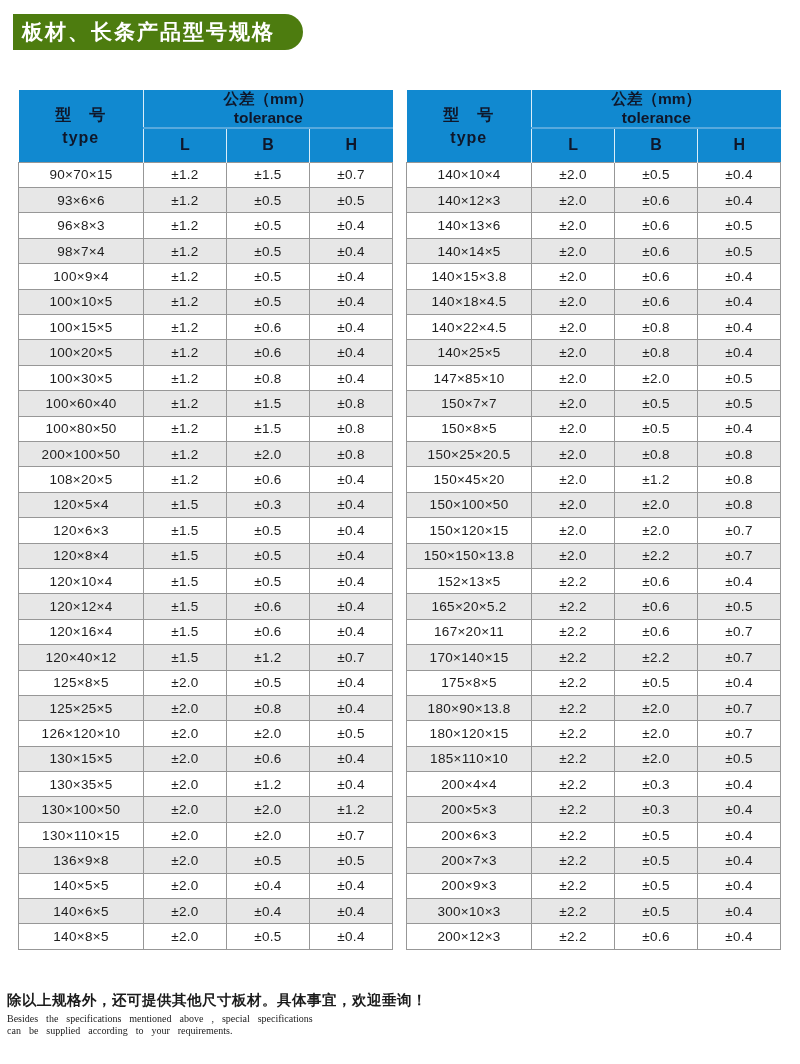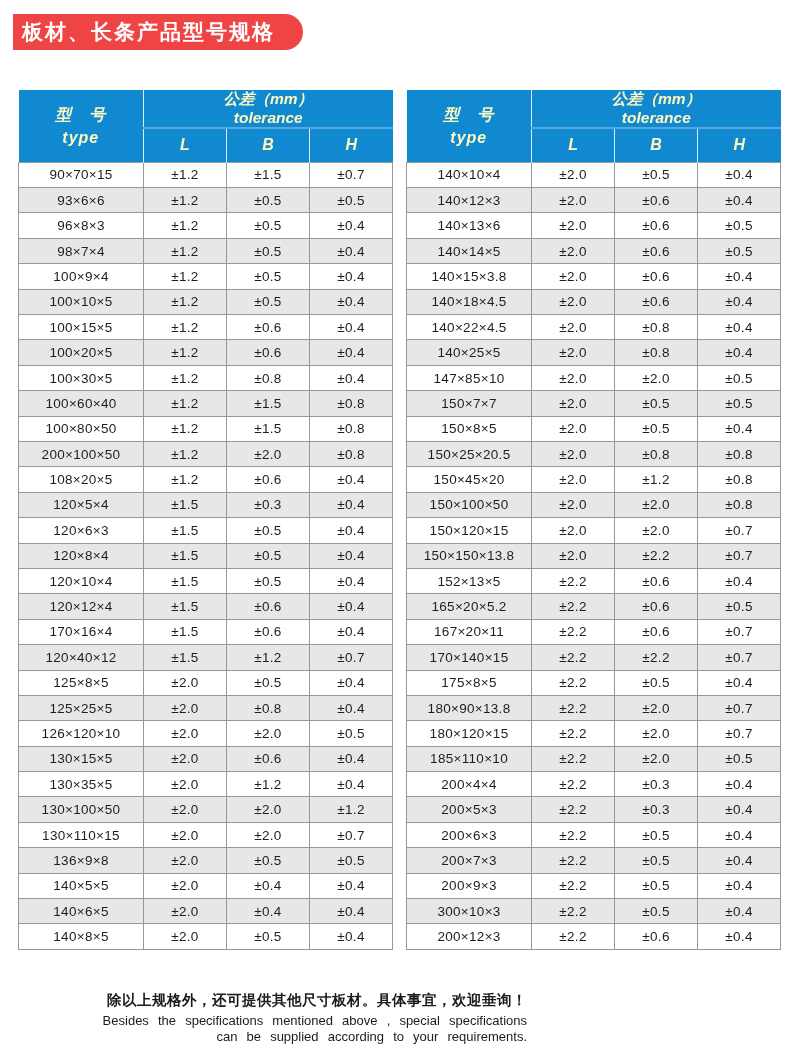--- a/index.html
+++ b/index.html
@@ -14,21 +14,21 @@
   }
 
   
   .ribbon {
     position: absolute;
     left: 13px;
     top: 14px;
     height: 36px;
     line-height: 36px;
     padding: 0 28px 12px 9px;
-    background: #ef4444;
+    background: #4d7c0f;
     border-radius: 0 18px 18px 0;
     color: #ffffff;
     font-size: 21px;
     font-weight: bold;
     letter-spacing: 2px;
     white-space: nowrap;
   }
   .subtitle {
     position: absolute;
     left: 17px;
@@ -51,27 +51,26 @@
   table.spec {
     border-collapse: collapse;
     table-layout: fixed;
     width: 374px;
   }
   table.spec col.c-type { width: 125px; }
   table.spec col.c-tol  { width: 83px; }
 
   thead th {
     background: #1189d0;
-    color: #fef9c3;
+    color: #0f172a;
     font-weight: bold;
     text-align: center;
     vertical-align: middle;
     padding: 0;
     border: none;
-    font-style: italic;
   }
   th.h-type {
     font-size: 16px;
     line-height: 1.45;
     letter-spacing: 1px;
     text-align: center;
   }
   th.h-tol {
     height: 37px;
     font-size: 15.5px;
@@ -98,32 +97,32 @@
   tbody tr:nth-child(odd)  { background: #ffffff; }
   tbody tr:nth-child(even) { background: #e7e7e7; }
 
   
   .footer {
     position: absolute;
     left: 7px;
     top: 991px;
     width: 520px;
     color: #1b1b1b;
-    text-align: right;
   }
   .footer .f-zh {
     font-size: 14.5px;
     font-weight: bold;
     letter-spacing: 0.5px;
     margin-bottom: 3px;
   }
   .footer .f-en {
-    font-size: 13px;
+    font-size: 10px;
     line-height: 1.22;
     word-spacing: 5.5px;
+    font-family: Liberation Serif, serif;
   }
 </style>
 </head>
 <body>
 
 <div class="page">
 
   <div class="ribbon">
     <span>板材、长条产品型号规格</span>
   </div>
@@ -258,21 +257,21 @@
             <td>±0.5</td>
             <td>±0.4</td>
           </tr>
           <tr>
             <td>120×12×4</td>
             <td>±1.5</td>
             <td>±0.6</td>
             <td>±0.4</td>
           </tr>
           <tr>
-            <td>170×16×4</td>
+            <td>120×16×4</td>
             <td>±1.5</td>
             <td>±0.6</td>
             <td>±0.4</td>
           </tr>
           <tr>
             <td>120×40×12</td>
             <td>±1.5</td>
             <td>±1.2</td>
             <td>±0.7</td>
           </tr>

